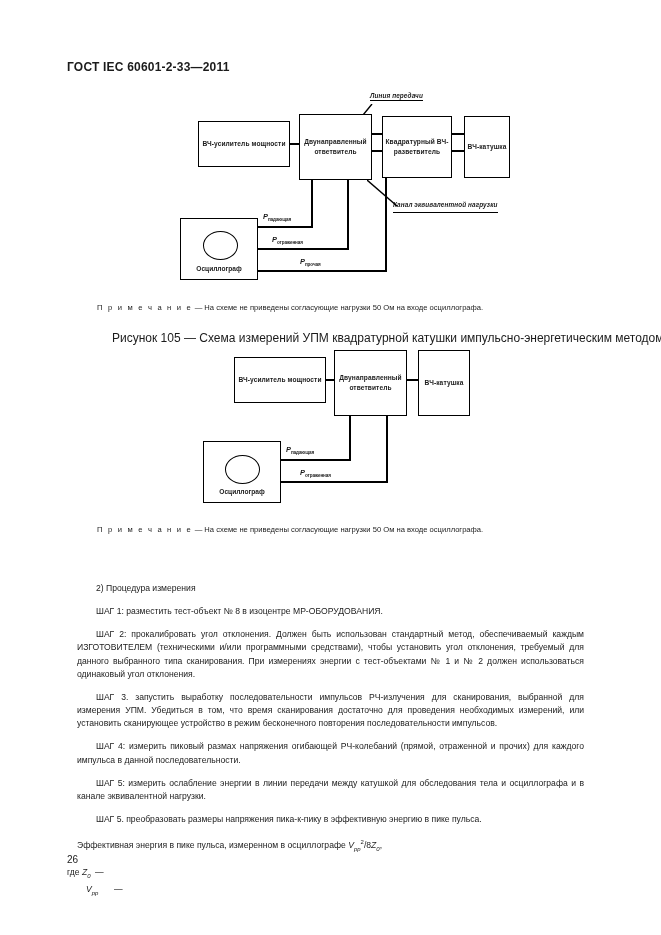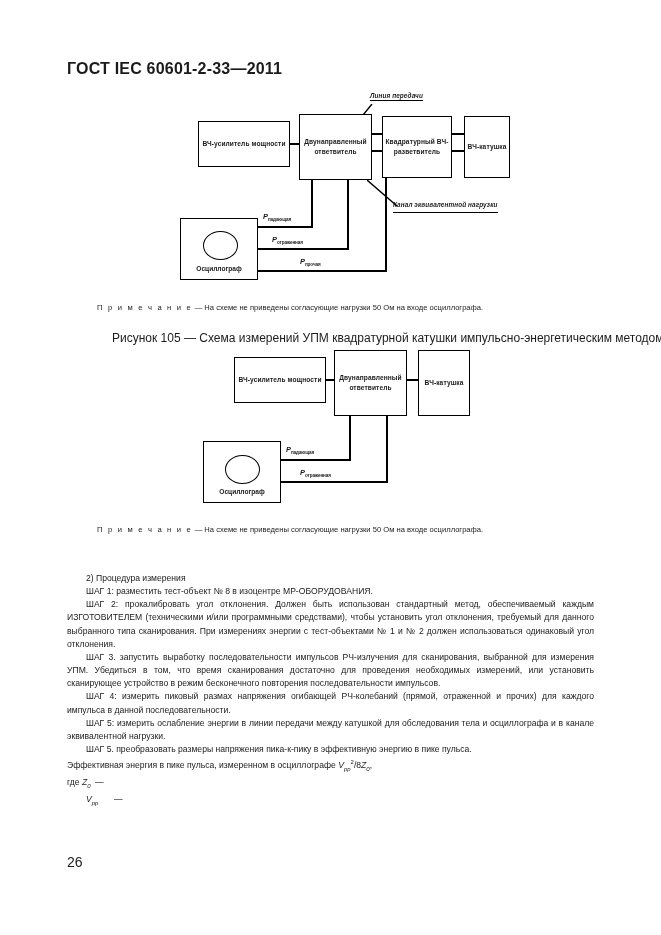--- a/index.html
+++ b/index.html
@@ -16,21 +16,21 @@
     width: 661px;
     height: 935px;
     background: #ffffff;
     overflow: hidden;
   }
   
   .doc-header {
     position: absolute;
     left: 67px;
     top: 60px;
-    font-size: 16px;
+    font-size: 12px;
     font-weight: bold;
     letter-spacing: 0.2px;
     white-space: nowrap;
   }
   
   .figure {
     position: absolute;
     left: 0;
     width: 661px;
   }
@@ -119,39 +119,39 @@
   }
   
   .body-text {
     position: absolute;
     left: 67px;
     width: 527px;
     font-size: 8.6px;
     line-height: 13.15px;
     text-align: justify;
   }
-  .body-text p { margin: 0; }
+  .body-text p { margin: 10px; }
   .body-text p.ind { text-indent: 19px; }
   .body-text p.noind { text-indent: 0; }
   .body-text i { font-style: italic; }
   .body-text sub { font-size: 6px; font-style: italic; }
   .body-text sup { font-size: 6px; }
   .defrow {
     display: flex;
     margin: 0;
   }
   .defrow .dcol1 { width: 28px; flex: 0 0 28px; }
   .defrow .dcol1.pad { padding-left: 19px; box-sizing: border-box; width: 47px; flex: 0 0 47px; }
   .defrow .dcol2 { width: 26px; flex: 0 0 26px; text-align: left; }
   .defrow .dcol3 { flex: 1 1 auto; }
   .page-num {
     position: absolute;
     left: 67px;
     top: 854px;
-    font-size: 14px;
+    font-size: 10px;
   }
 </style>
 </head>
 <body>
 
 <div id="page">
 
   <div class="doc-header">ГОСТ IEC 60601-2-33—2011</div>
 
   <div class="figure fig1">

